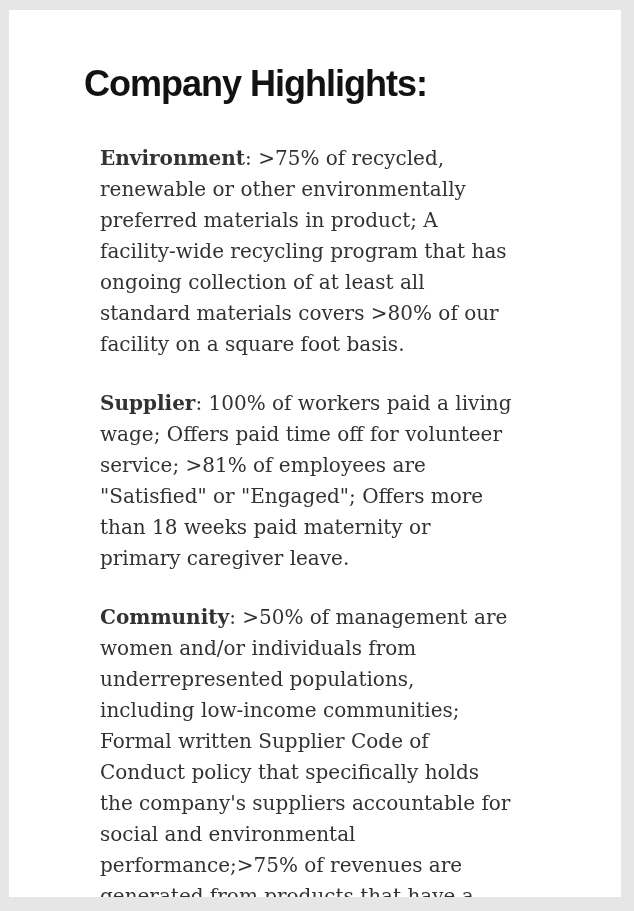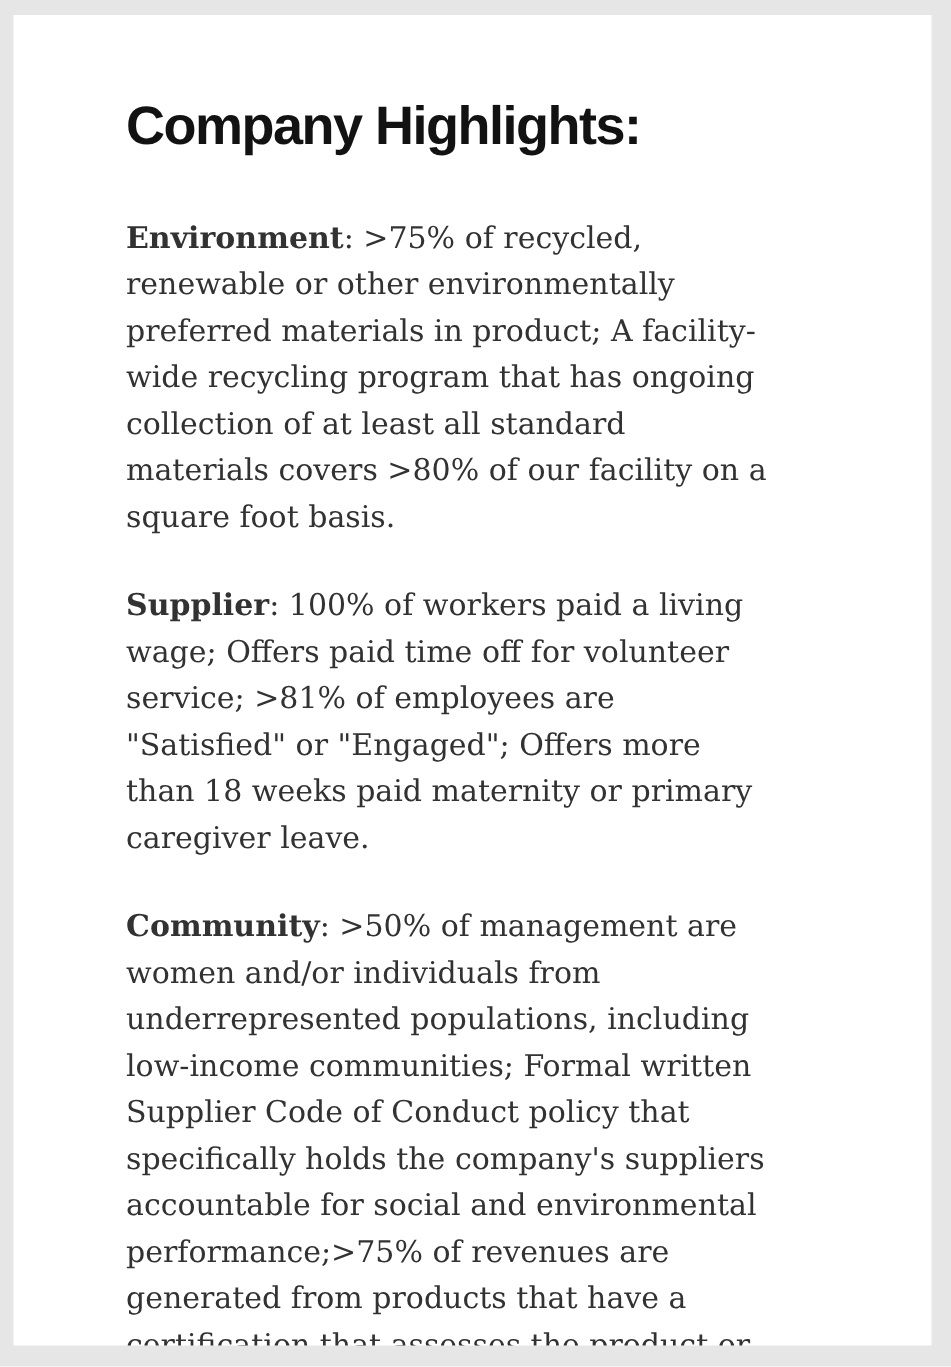--- a/index.html
+++ b/index.html
@@ -42,21 +42,21 @@
     line-height: 1.2;
     letter-spacing: -1px;
     color: var(--heading);
     margin: 0 0 38px 0;
   }
   .para {
     font-family: "DejaVu Serif", serif;
     font-size: 20px;
     line-height: 31px;
     color: var(--body);
-    margin: 0 0 28px 0;
+    margin: 0 0 28px 16px;
     max-width: 468px;
   }
   .para .label {
     font-weight: 700;
   }
 </style>
 </head>
 <body>
 
 <div class="page">

